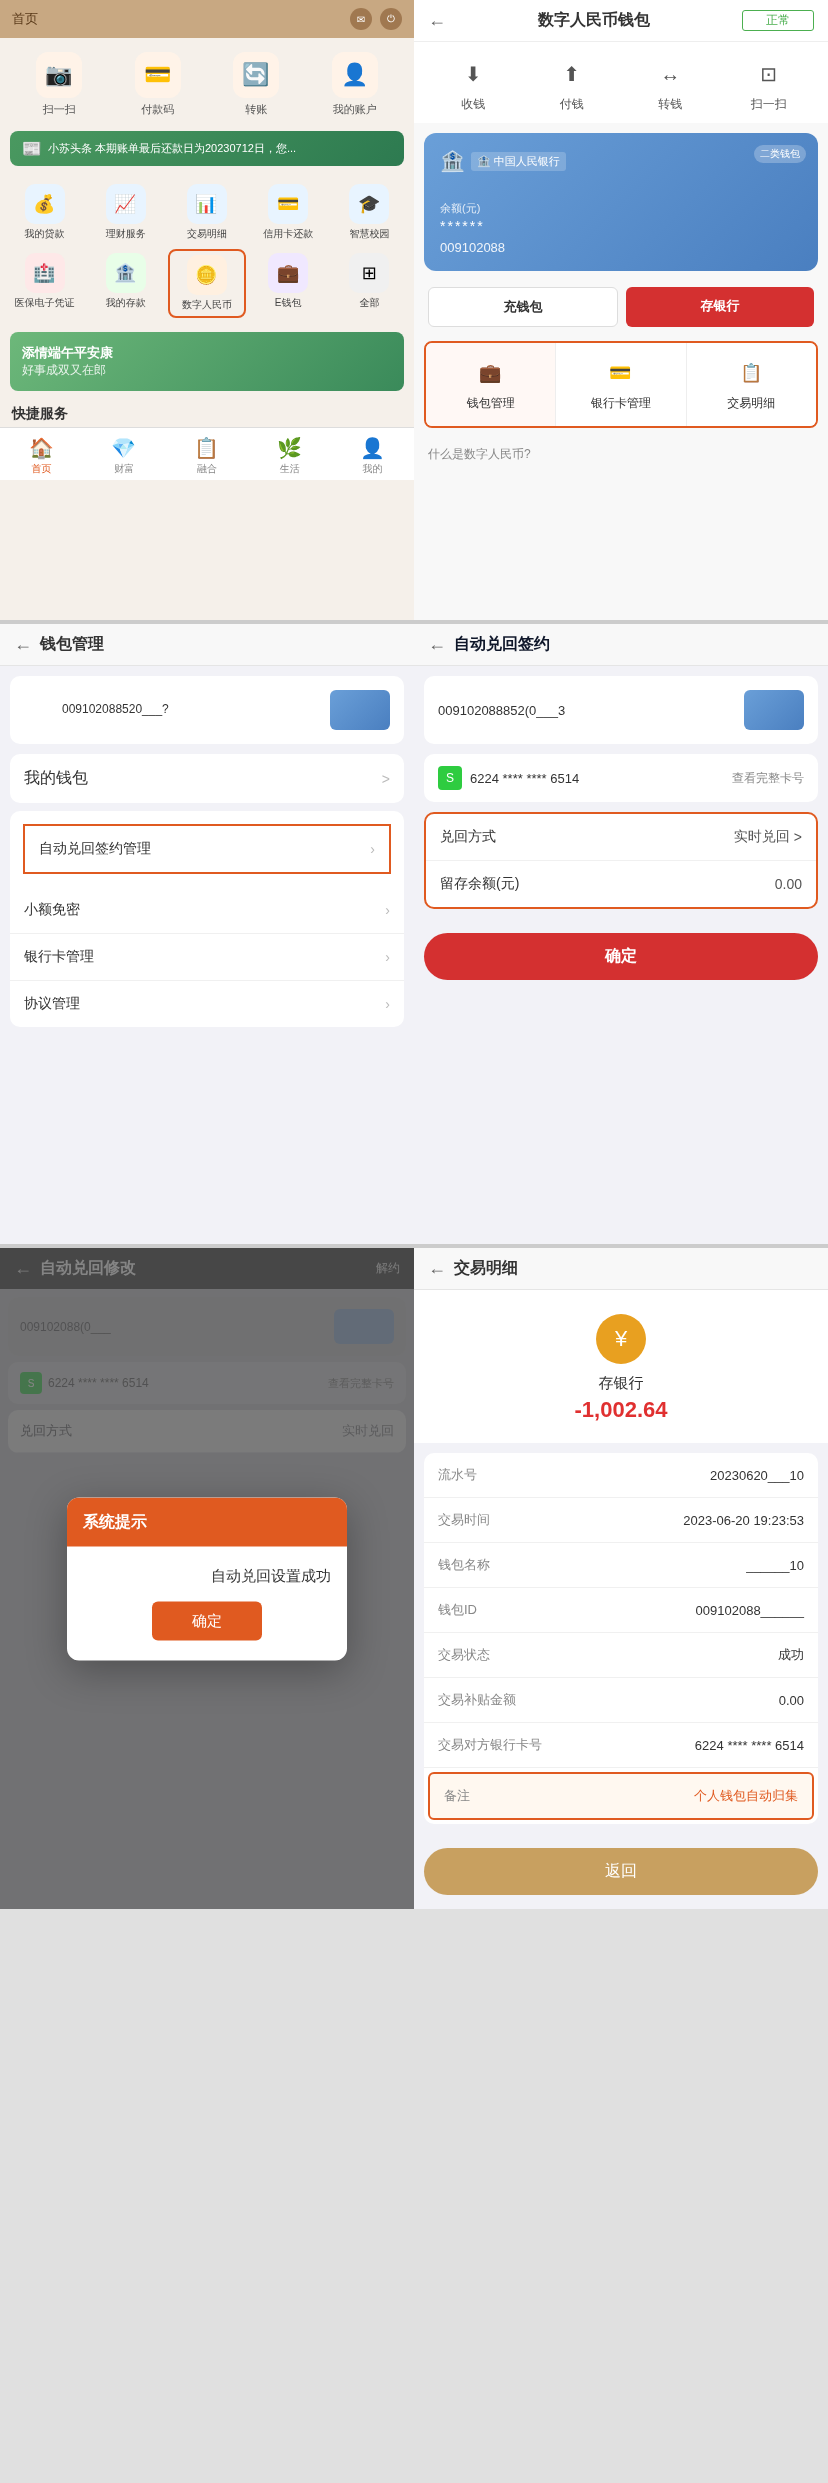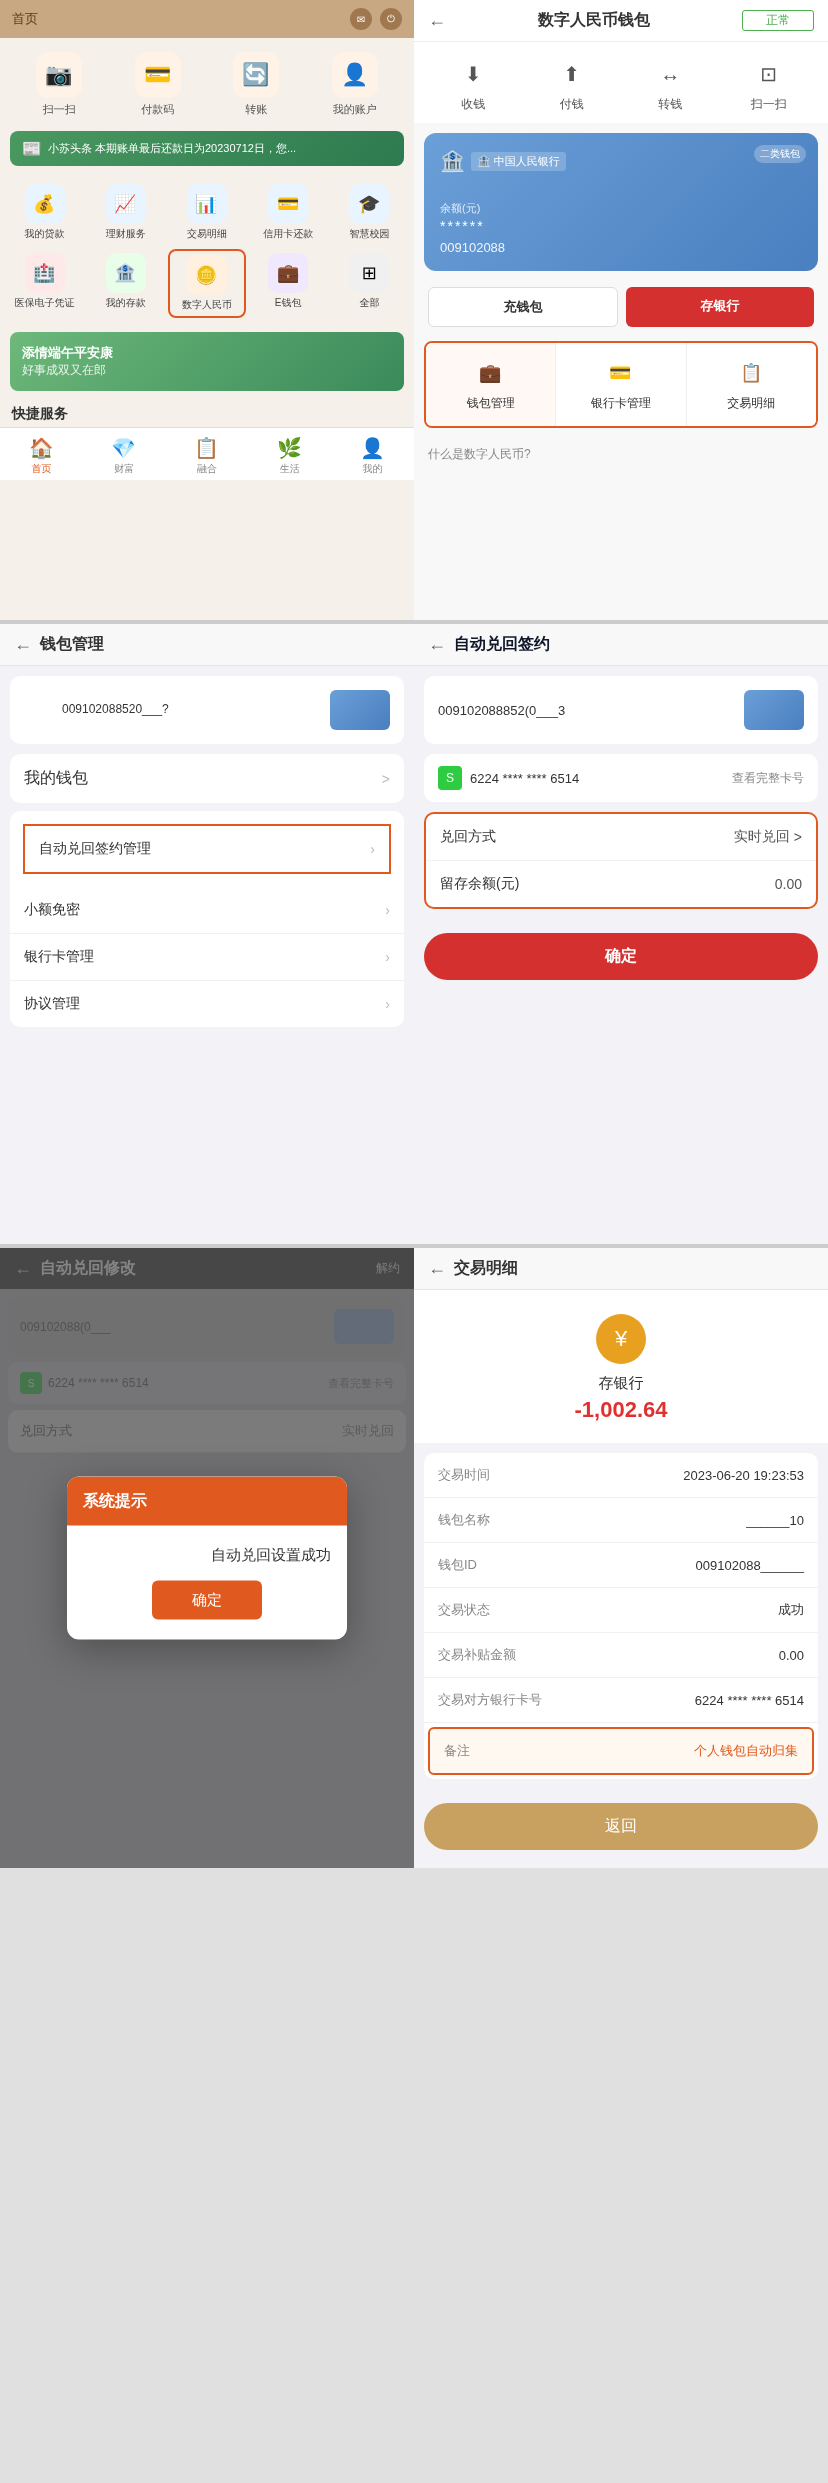--- a/index.html
+++ b/index.html
@@ -458,20 +458,24 @@
     
     <div class="s6-amount-section">
       <div class="s6-amount-icon">¥</div>
       <span class="s6-amount-type">存银行</span>
       <span class="s6-amount-value">-1,002.64</span>
     </div>
 
     
     <div class="s6-detail-list">
       <div class="s6-detail-row">
+        <span class="s6-detail-label">流水号</span>
+        <span class="s6-detail-value">20230620___10</span>
+      </div>
+      <div class="s6-detail-row">
         <span class="s6-detail-label">交易时间</span>
         <span class="s6-detail-value">2023-06-20 19:23:53</span>
       </div>
       <div class="s6-detail-row">
         <span class="s6-detail-label">钱包名称</span>
         <span class="s6-detail-value">______10</span>
       </div>
       <div class="s6-detail-row">
         <span class="s6-detail-label">钱包ID</span>
         <span class="s6-detail-value">009102088______</span>

